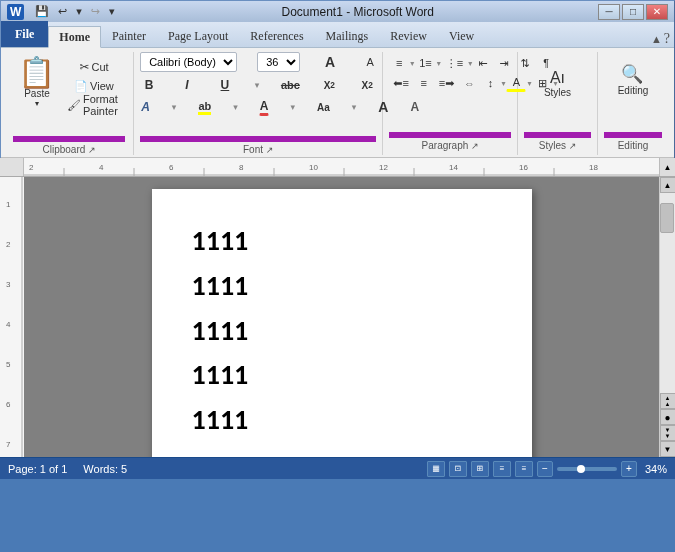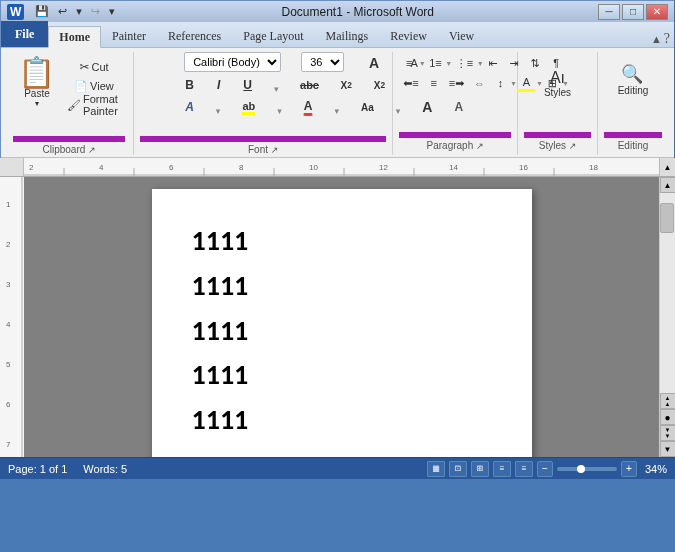--- a/index.html
+++ b/index.html
@@ -106,21 +106,21 @@
     }
 
     
     .btn-small {
       display: flex; align-items: center; justify-content: center;
       cursor: pointer; padding: 1px 3px; border-radius: 2px; font-size: 11px;
       border: 1px solid transparent; min-width: 20px; height: 18px; color: #333;
     }
 
     
-    .font-row { display: flex; align-items: flex-end; gap: 20px; margin-bottom: 2px; margin-left: 44px; }
+    .font-row { display: flex; align-items: center; gap: 20px; margin-bottom: 2px; }
     .font-select {
       border: 1px solid #b0b8c4; border-radius: 2px; padding: 1px 4px;
       font-size: 11px; background: white; height: 20px; width: 130px;
     }
     .size-select {
       border: 1px solid #b0b8c4; border-radius: 2px; padding: 1px 4px;
       font-size: 11px; background: white; height: 20px; width: 44px;
     }
 
     .format-btn {
@@ -219,22 +219,22 @@
     <div class="title-btn close">✕</div>
   </div>
 </div>
 
 <div class="ribbon-container">
 
   <div class="tab-bar">
     <div class="tab-item tab-file">File</div>
     <div class="tab-item active">Home</div>
     <div class="tab-item">Painter</div>
+    <div class="tab-item">Page Layout</div>
     <div class="tab-item">References</div>
-    <div class="tab-item">Page Layout</div>
     <div class="tab-item">Mailings</div>
     <div class="tab-item">Review</div>
     <div class="tab-item">View</div>
     <div style="flex:1;"></div>
     <div style="display:flex;align-items:center;gap:2px;padding-right:4px;">
       <span style="font-size:11px;cursor:pointer;color:#555;">▲</span>
       <span style="font-size:14px;cursor:pointer;color:#555;">?</span>
     </div>
   </div>
 

